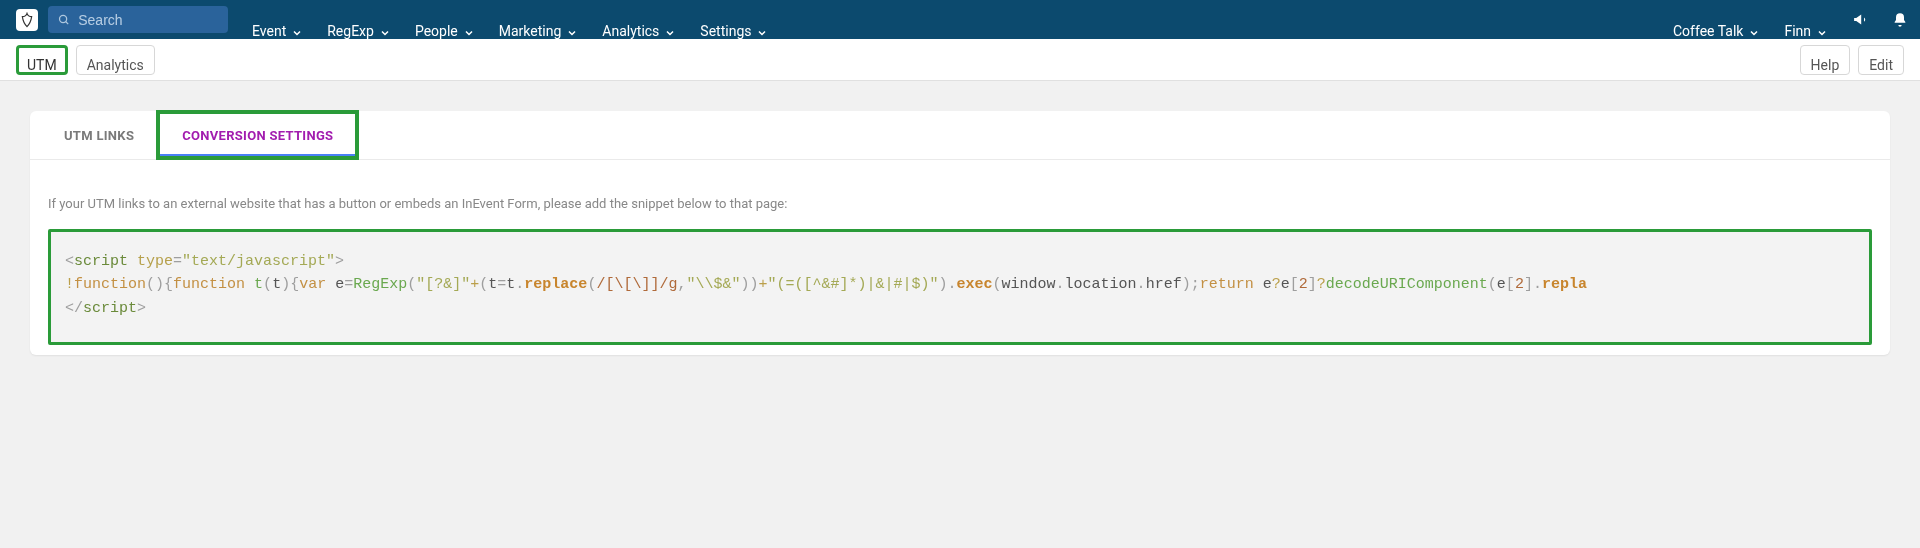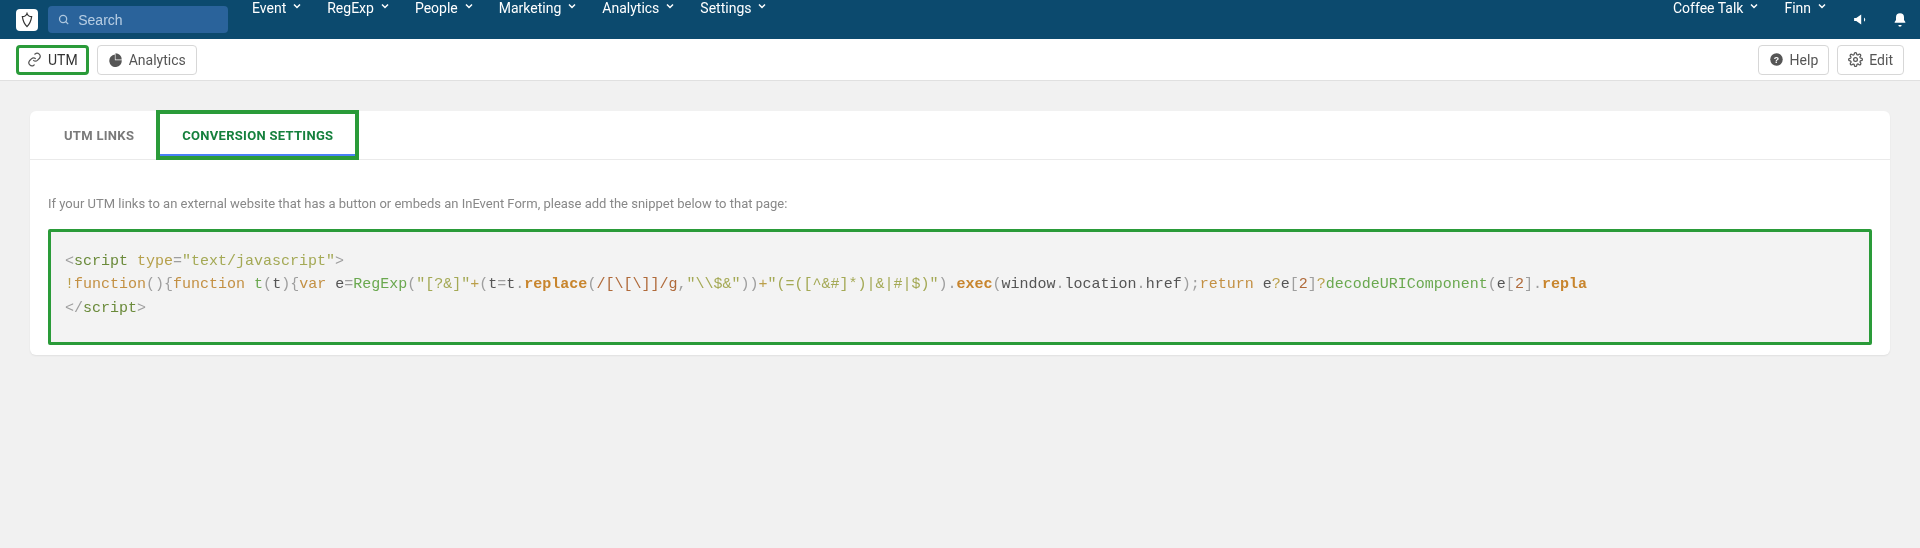--- a/index.html
+++ b/index.html
@@ -44,21 +44,21 @@
     outline: none;
     color: #cfe0f0;
     font-size: 14px;
     width: 100%;
   }
   .searchbox input::placeholder { color: #cfe0f0; opacity:.85; }
   .searchbox svg { opacity:.8;}
   .nav-menu { display: flex; align-items: center; height: 100%; }
   .nav-item {
     display: flex;
-    align-items: flex-start;
+    align-items: flex-end;
     gap: 5px;
     padding: 0 12px;
     height: 100%;
     color: #fff;
     cursor: pointer;
     font-size: 14px;
   }
   .spacer { flex: 1; }
   .top-right { display:flex;align-items:center;height:100%; }
   .right-btn {
@@ -78,20 +78,21 @@
   .pill {
     display:flex;align-items:center;gap:6px;
     border:1px solid #d7d7d7;
     border-radius:4px;
     padding: 5px 10px;
     font-size: 14px;
     cursor:pointer;
     color:#555;
     background:#fff;
     height:30px;
+    flex-direction:column;
   }
   .pill.highlighted {
     border:3px solid #2a9b39;
     padding:3px 8px;
     color:#333;
   }
   .sub-spacer{flex:1;}
 
   
   .panel {
@@ -110,21 +111,21 @@
   .tab {
     display:flex;align-items:center;
     padding:0 22px;
     font-size:13px;
     letter-spacing:.3px;
     font-weight:700;
     color:#7a7a7a;
     cursor:pointer;
   }
   .tab.active{
-    color:#15803d;
+    color:#a21caf;
     border-bottom:2px solid #4a80f5;
   }
   .tab.highlighted{
     border:4px solid #2a9b39;
     border-bottom:4px solid #2a9b39;
     margin-top:-1px;
     margin-bottom:-1px;
   }
   .tab.highlighted.active{
     box-shadow: inset 0 -2px 0 #4a80f5;

